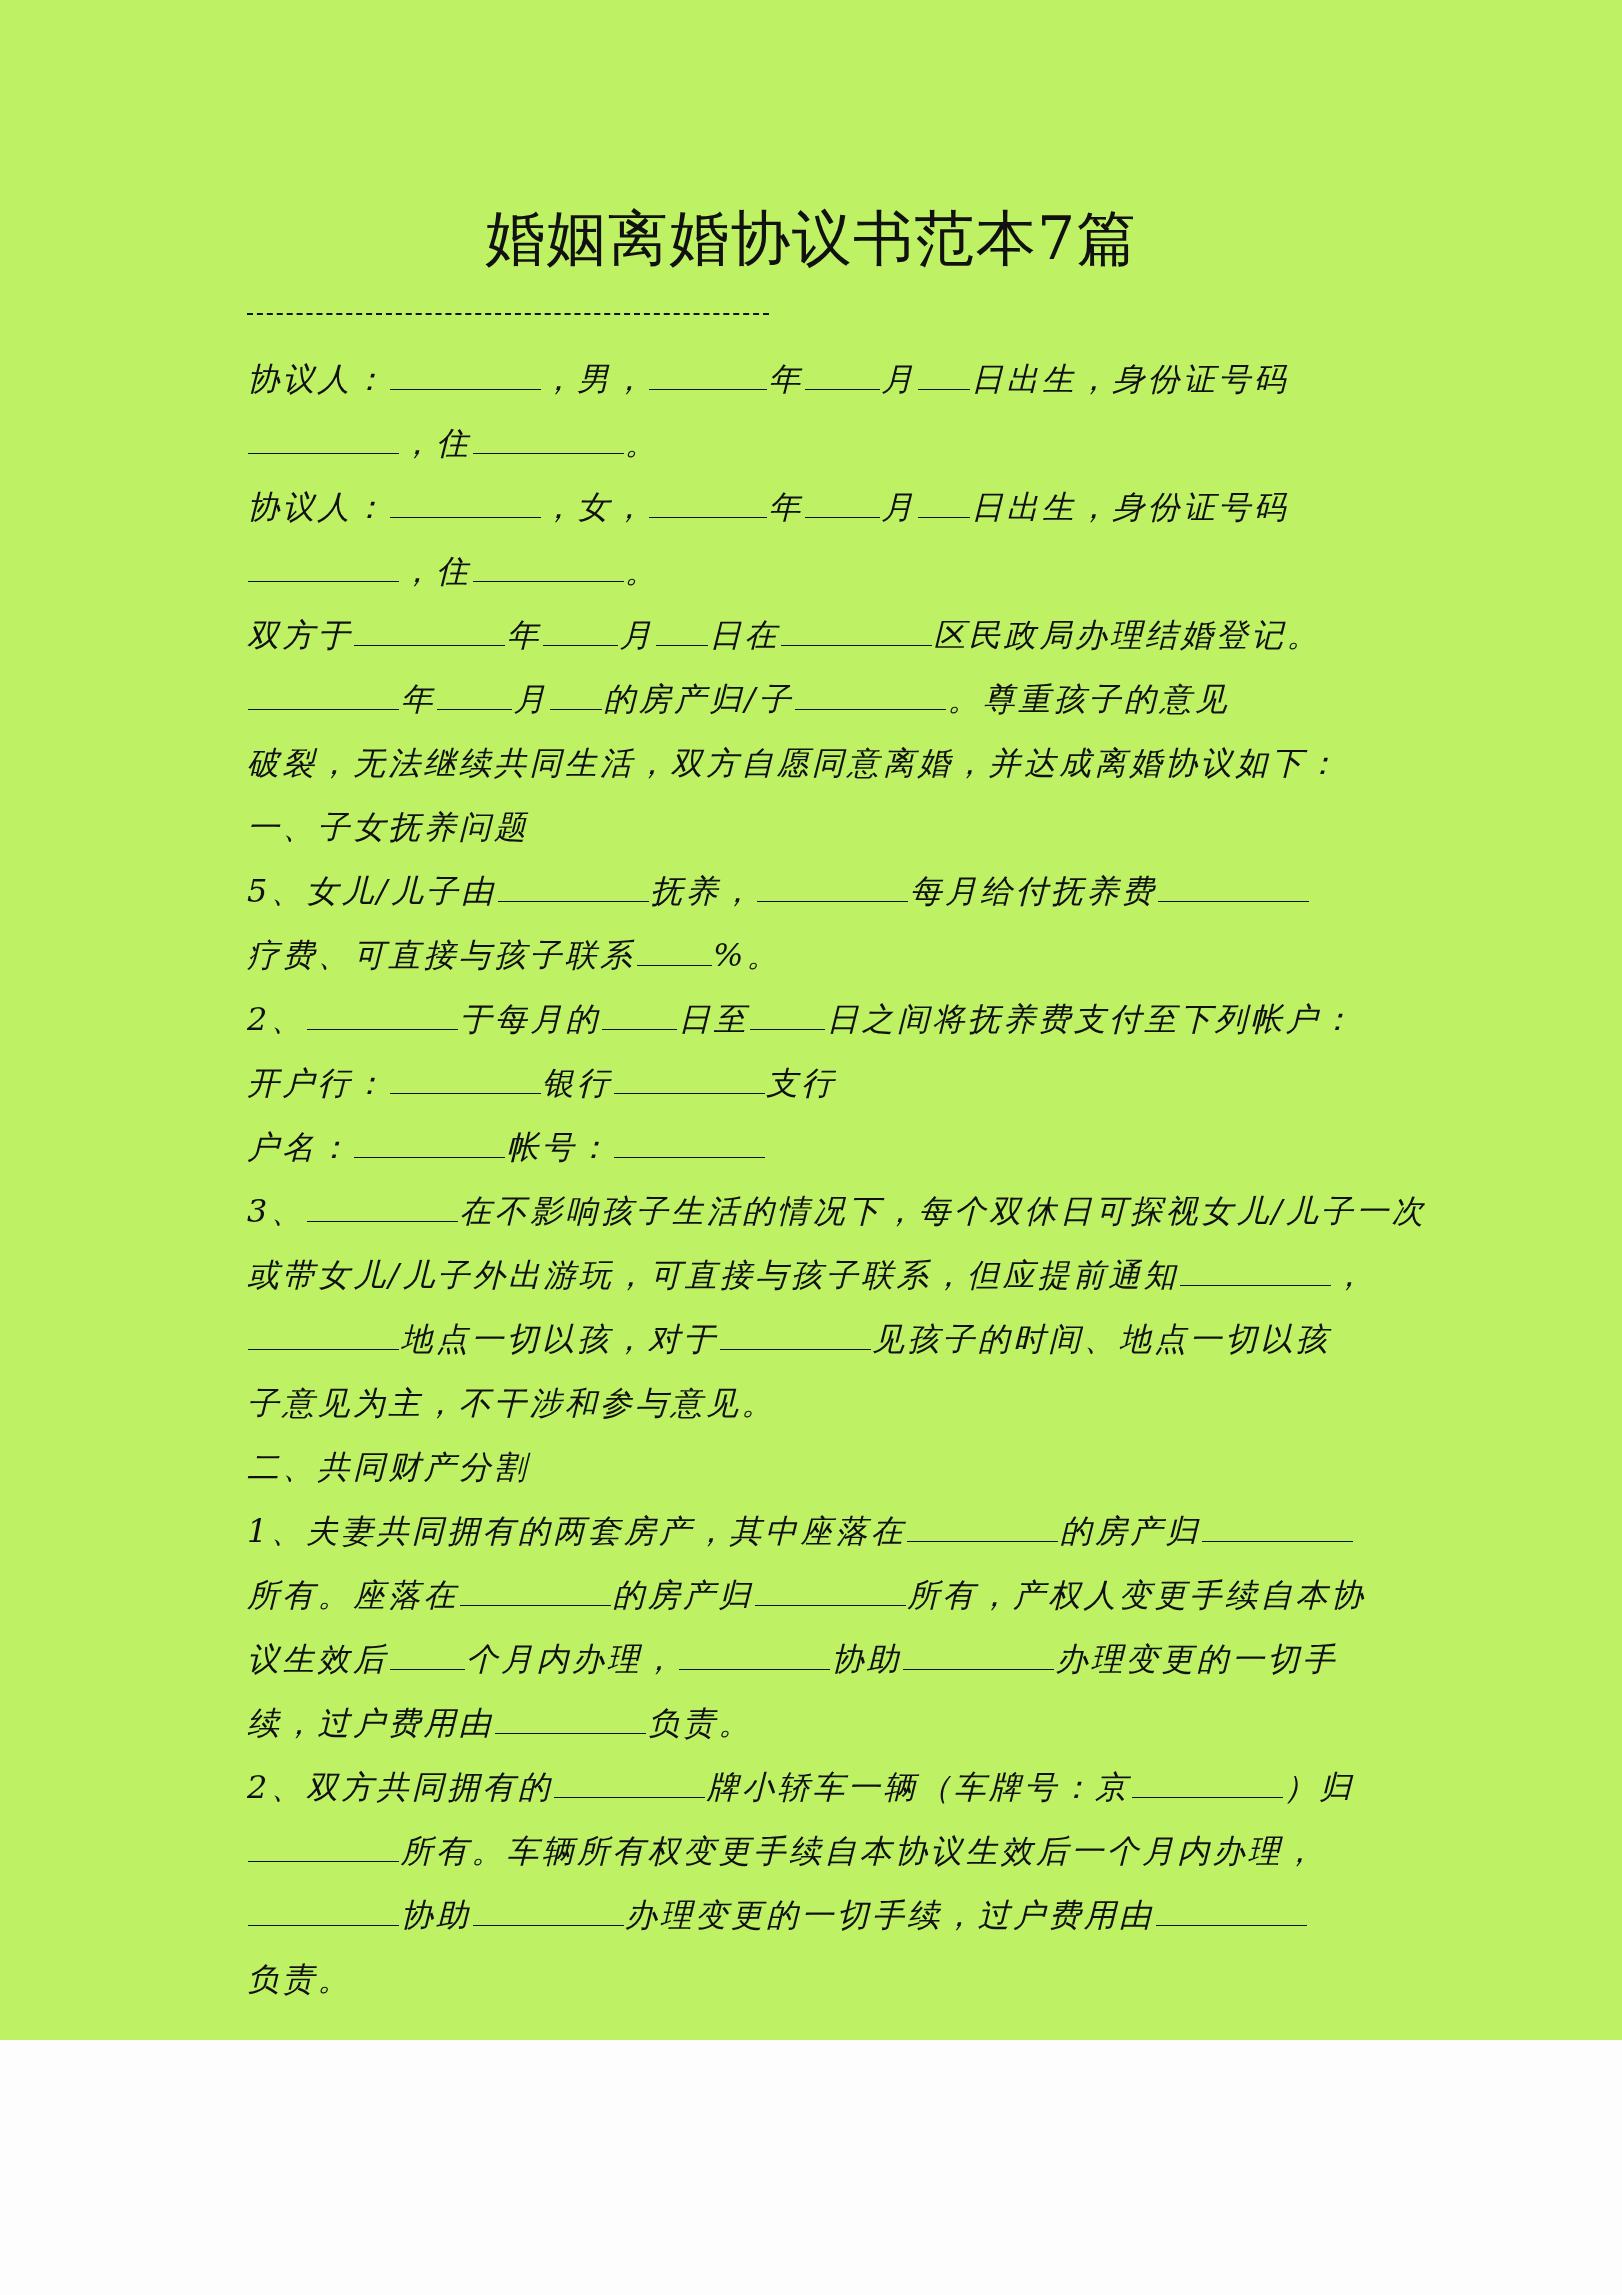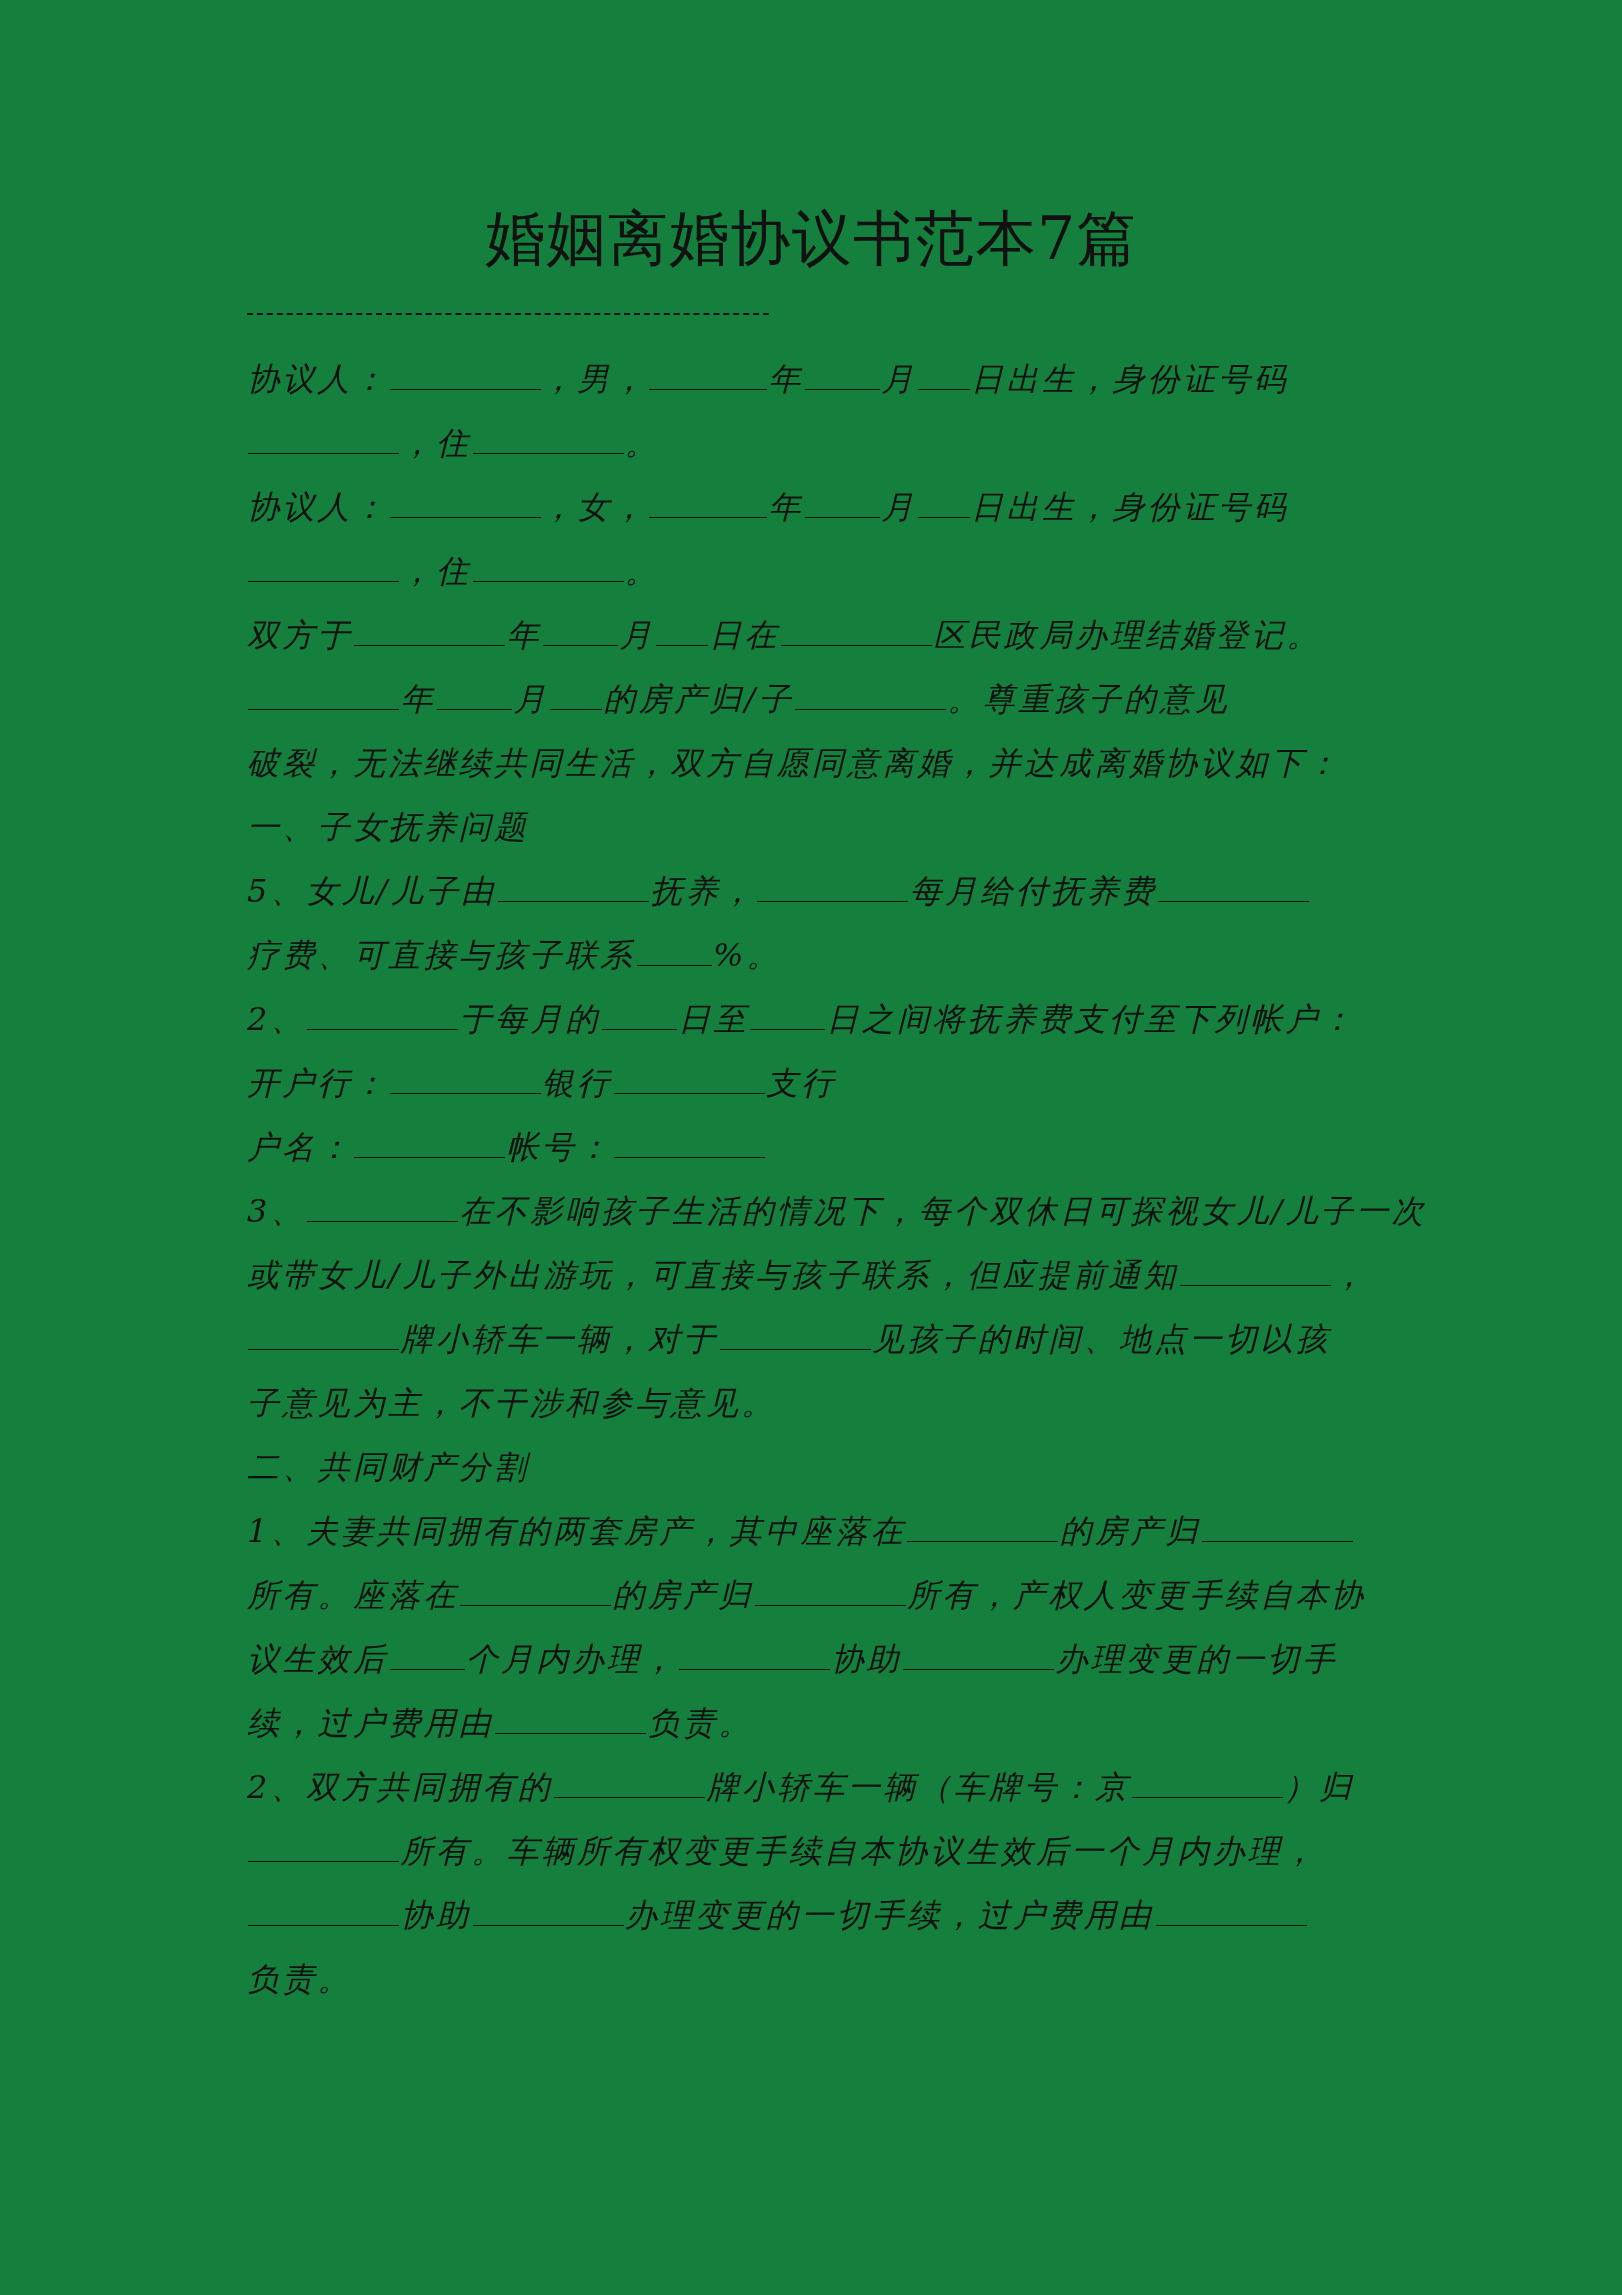--- a/index.html
+++ b/index.html
@@ -1,21 +1,21 @@
 <!DOCTYPE html>
 <html style="font-size:10.5px"><head>
 <meta charset="utf-8">
 <style>
   html, body { margin: 0; padding: 0; background: #fdfdfd; }
   body {
     width: 1623px; height: 2295px; position: relative; overflow: hidden;
     font-family: "DejaVu Serif", "Liberation Serif", serif;
     color: #111;
   }
-  .page { position: absolute; left: 0; top: 0; width: 1623px; height: 2295px; background: #15803d; }
+  .page { position: absolute; left: 0; top: 0; width: 1623px; height: 2040px; background: #bef264; }
   .title {
     position: absolute; left: 0; width: 1623px; top: 196px;
     text-align: center; font-size: 60px; line-height: 85px; letter-spacing: 1.3px;
     font-weight: normal;
   }
   .rule {
     position: absolute; left: 247px; top: 313px; width: 522px; height: 0;
     border-top: 2px dashed #111;
   }
   .body-text {
@@ -65,21 +65,21 @@
     <div class="line"><span>2、</span><span class="blank w-l"></span><span>于每月的</span><span class="blank w-s"></span><span>日至</span><span class="blank w-s"></span><span>日之间将抚养费支付至下列帐户：</span></div>
 
     <div class="line"><span>开户行：</span><span class="blank w-l"></span><span>银行</span><span class="blank w-l"></span><span>支行</span></div>
 
     <div class="line"><span>户名：</span><span class="blank w-l"></span><span>帐号：</span><span class="blank w-l"></span></div>
 
     <div class="line"><span>3、</span><span class="blank w-l"></span><span>在不影响孩子生活的情况下，每个双休日可探视女儿/儿子一次</span></div>
 
     <div class="line"><span>或带女儿/儿子外出游玩，可直接与孩子联系，但应提前通知</span><span class="blank w-l"></span><span>，</span></div>
 
-    <div class="line"><span class="blank w-l"></span><span>牌小轿车一辆，对于</span><span class="blank w-l"></span><span>见孩子的时间、地点一切以孩</span></div>
+    <div class="line"><span class="blank w-l"></span><span>地点一切以孩，对于</span><span class="blank w-l"></span><span>见孩子的时间、地点一切以孩</span></div>
 
     <div class="line"><span>子意见为主，不干涉和参与意见。</span></div>
 
     <div class="line"><span>二、共同财产分割</span></div>
 
     <div class="line"><span>1、夫妻共同拥有的两套房产，其中座落在</span><span class="blank w-l"></span><span>的房产归</span><span class="blank w-l"></span></div>
 
     <div class="line"><span>所有。座落在</span><span class="blank w-l"></span><span>的房产归</span><span class="blank w-l"></span><span>所有，产权人变更手续自本协</span></div>
 
     <div class="line"><span>议生效后</span><span class="blank w-s"></span><span>个月内办理，</span><span class="blank w-l"></span><span>协助</span><span class="blank w-l"></span><span>办理变更的一切手</span></div>

